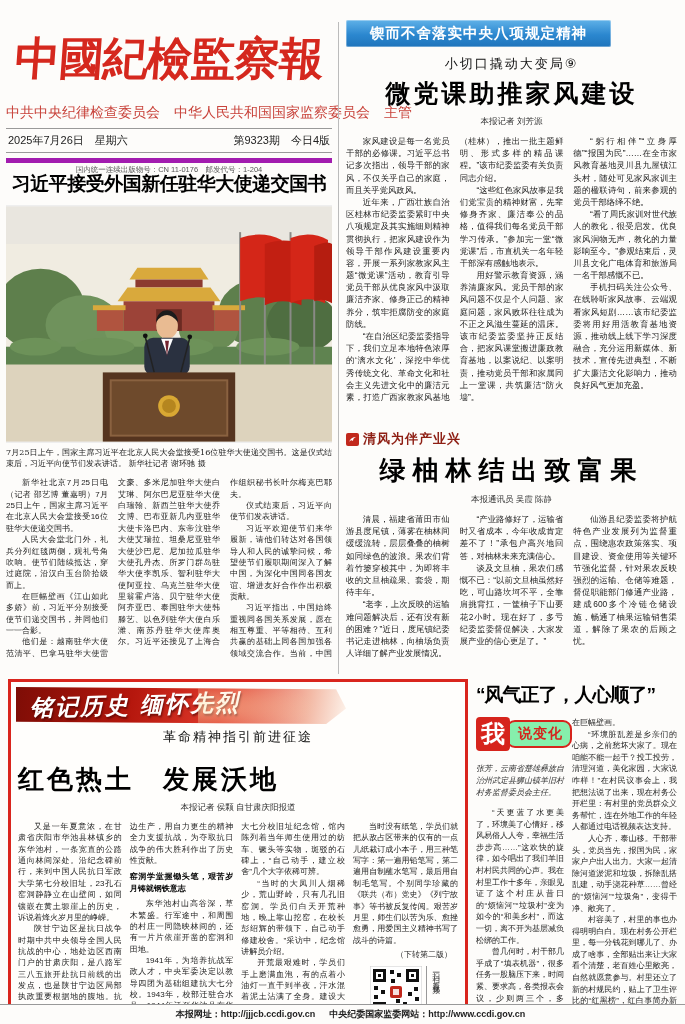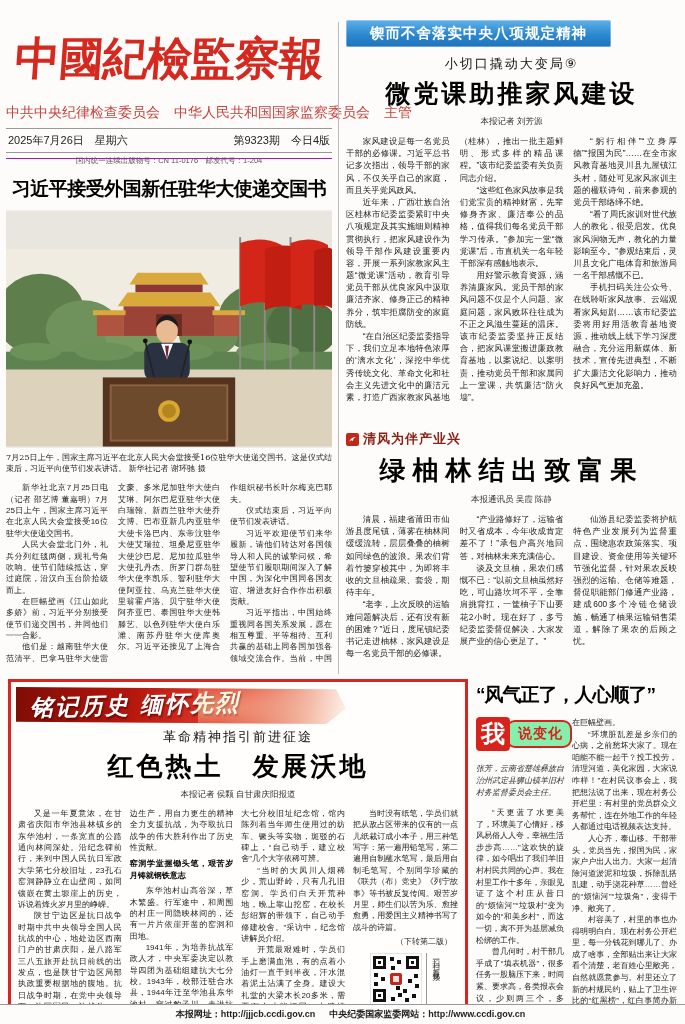--- a/index.html
+++ b/index.html
@@ -14,23 +14,23 @@
   .masthead{left:6px;top:16px;width:326px;text-align:center;}
   .masthead-title{
     font-family:"DejaVu Serif","Liberation Serif",serif;
     font-weight:bold;color:#d5281e;font-size:45px;line-height:1.9;
     letter-spacing:-1px;transform:skewX(-4deg);white-space:nowrap;
   }
   .supervisor{color:#c8423a;font-size:14px;margin-top:2px;white-space:nowrap;}
   .dateline{display:flex;justify-content:space-between;align-items:flex-end;
     border-top:1px solid #999;border-bottom:1px solid #999;
     margin-top:6px;padding:4px 2px;font-size:11px;color:#222;}
-  .pubcode{font-size:7.5px;color:#555;margin-top:3px;}
-  
-  .lead{left:6px;top:158px;width:326px;border-top:1px solid #a21caf;padding-top:17px;}
+  .pubcode{font-size:7.5px;color:#555;margin-top:12px;}
+  
+  .lead{left:6px;top:158px;width:326px;border-top:5px solid #a21caf;padding-top:8px;}
   .lead-headline{font-size:19px;font-weight:900;color:#000;letter-spacing:-0.5px;
     white-space:nowrap;text-align:center;}
   .lead-photo{margin-top:8px;width:326px;height:238px;display:block;background:#eee;}
   .caption{font-size:8px;line-height:1.4;color:#222;text-align:justify;margin-top:4px;
     font-family:"DejaVu Serif","Liberation Serif",serif;}
   .credit{text-align:right;font-family:"DejaVu Serif","Liberation Serif",serif;}
   .lead-body{margin-top:8px;column-count:3;column-gap:10px;height:182px;overflow:hidden;
     font-size:8px;line-height:1.42;text-align:justify;color:#1c1c1c;}
   
   .vrule{left:338px;top:22px;width:1px;height:652px;background:#bbb;}
@@ -63,22 +63,22 @@
     clip-path:polygon(0 0,97% 6%,100% 58%,94% 100%,0 94%);
     display:flex;align-items:center;overflow:hidden;}
   .memorial-banner::after{content:"";position:absolute;left:55%;top:-10px;width:120px;height:60px;
     background:radial-gradient(ellipse at left center,rgba(255,230,180,.55),transparent 70%);}
   .memorial-text{color:#fff;font-weight:bold;font-style:italic;font-size:23px;
     letter-spacing:2px;padding-left:14px;white-space:nowrap;
     font-family:"DejaVu Serif","Liberation Serif",serif;
     text-shadow:1px 2px 2px rgba(60,0,0,.6);transform:rotate(-1.5deg);}
   .redland-inner{position:absolute;left:7px;top:46px;right:7px;bottom:6px;}
   .redland-kicker{text-align:center;font-size:13px;color:#111;letter-spacing:2px;}
-  .redland-headline{text-align:center;font-size:26px;font-weight:900;color:#000;
-    letter-spacing:3px;margin-top:3px;}
+  .redland-headline{font-size:26px;font-weight:900;color:#000;
+    letter-spacing:3px;margin-top:16px;}
   .redland-byline{text-align:center;font-size:8.5px;color:#333;margin-top:5px;}
   .box-body{display:flex;gap:8px;margin-top:7px;height:212px;overflow:hidden;}
   .box-cols{width:330px;column-count:3;column-gap:8px;height:212px;overflow:hidden;
     font-size:8px;line-height:1.42;text-align:justify;color:#1c1c1c;}
   .box-col4{width:106px;font-size:8px;line-height:1.42;text-align:justify;color:#1c1c1c;
     display:flex;flex-direction:column;}
   .subhead{font-weight:bold;text-indent:0;margin:5px 0 4px 0;color:#000;}
   .continuation{text-indent:0;text-align:right;margin-top:3px;padding-right:6px;}
   .qr-row{display:flex;align-items:center;justify-content:center;gap:4px;margin-top:6px;}
   .qr-label{writing-mode:vertical-rl;font-size:7.5px;letter-spacing:2px;color:#333;
@@ -220,21 +220,21 @@
     <svg class="kicker-icon" viewBox="0 0 13 13" xmlns="http://www.w3.org/2000/svg">
       <rect x="0" y="0" width="13" height="13" rx="2" fill="#c1281c"></rect>
       <path d="M3,9 q2,-5 7,-5 q-3,1 -3,4 q-2,-2 -4,1 z" fill="#ffffff"></path>
     </svg>
     <span>清风为伴产业兴</span>
   </div>
   <div class="pomelo-headline">绿柚林结出致富果</div>
   <div class="byline">本报通讯员 吴霞 陈静</div>
   <div class="pomelo-body">
     <p>清晨，福建省莆田市仙游县度尾镇，薄雾在柚林间缓缓流转，层层叠叠的柚树如同绿色的波浪。果农们背着竹篓穿梭其中，为即将丰收的文旦柚疏果、套袋，期待丰年。</p>
-    <p>“老李，上次反映的运输难问题解决后，还有没有新的困难？”近日，度尾镇纪委书记走进柚林，家风建设是每一名党员干部的必修课。</p>
+    <p>“老李，上次反映的运输难问题解决后，还有没有新的困难？”近日，度尾镇纪委书记走进柚林，向柚场负责人详细了解产业发展情况。</p>
     <p>“产业路修好了，运输省时又省成本，今年收成肯定差不了！”承包户高兴地回答，对柚林未来充满信心。</p>
     <p>谈及文旦柚，果农们感慨不已：“以前文旦柚虽然好吃，可山路坎坷不平，全靠肩挑背扛，一筐柚子下山要花2小时。现在好了，多亏纪委监委督促解决，大家发展产业的信心更足了。”</p>
     <p>仙游县纪委监委将护航特色产业发展列为监督重点，围绕惠农政策落实、项目建设、资金使用等关键环节强化监督，针对果农反映强烈的运输、仓储等难题，督促职能部门修通产业路，建成600多个冷链仓储设施，畅通了柚果运输销售渠道，解除了果农的后顾之忧。</p>
   </div>
 </div>
 
 <div class="abs redbox">
   <div class="memorial-banner">
     <span class="memorial-text">铭记历史 缅怀先烈</span>
   </div>

